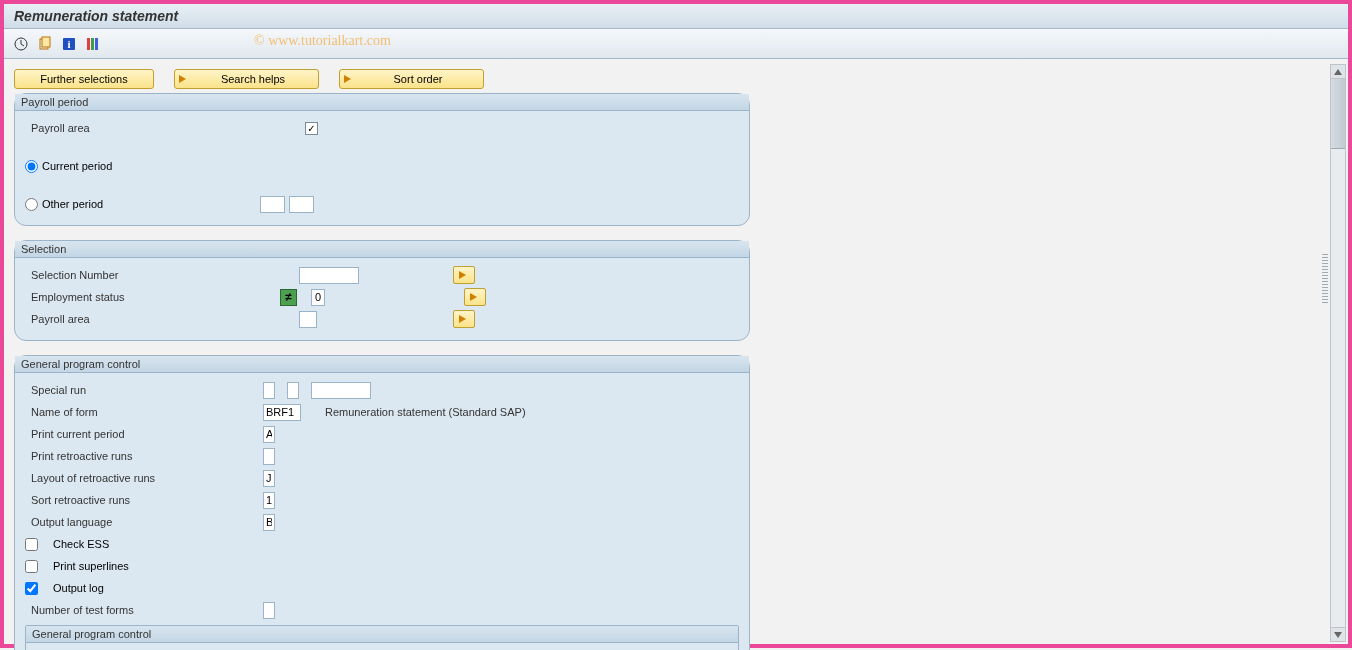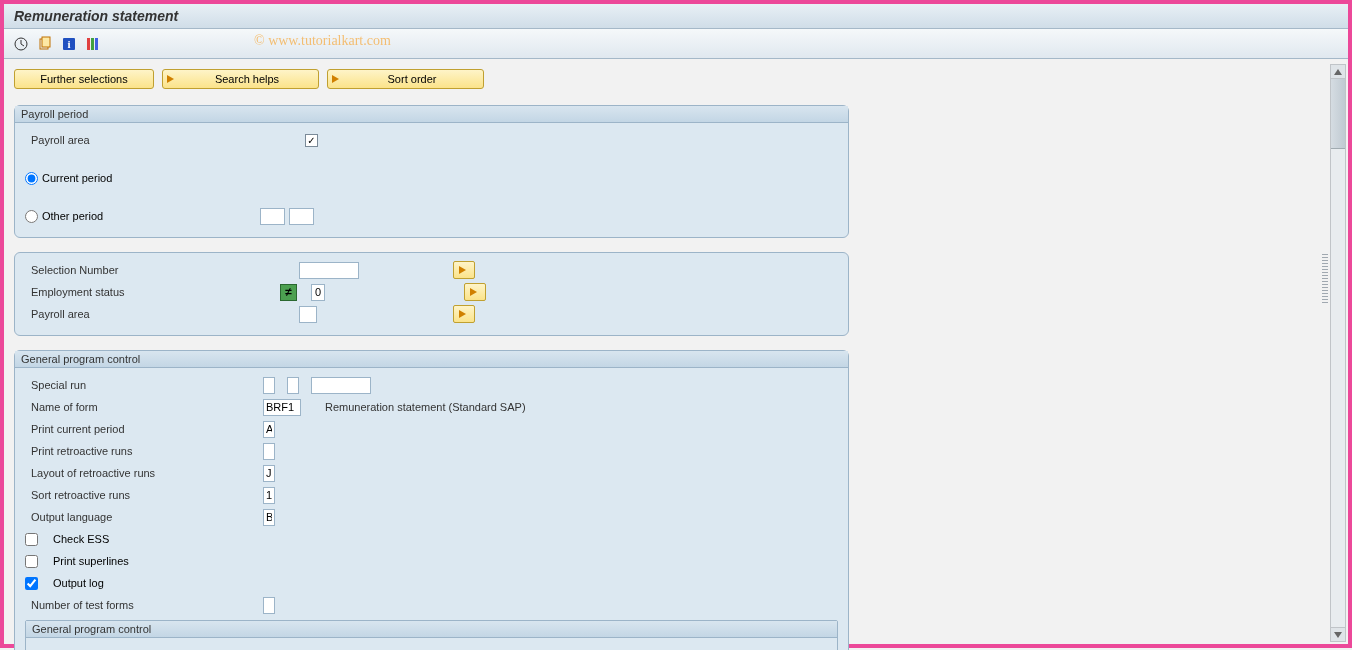--- a/index.html
+++ b/index.html
@@ -54,50 +54,50 @@
       opacity: 0.85;
       font-family: Georgia, serif;
     }
     .content-area {
       padding: 10px 10px;
       position: relative;
       height: calc(100% - 55px);
     }
     .button-row {
       display: flex;
-      gap: 8px;
-      margin-bottom: 16px;
+      gap: 20px;
+      margin-bottom: 4px;
     }
     .yellow-btn {
       background: linear-gradient(to bottom, #fef4c8, #fbe38a);
       border: 1px solid #c0a030;
       border-radius: 3px;
       padding: 2px 8px;
       height: 20px;
       font-size: 11px;
       cursor: pointer;
       display: flex;
       align-items: center;
       gap: 6px;
     }
     .yellow-btn.wide { width: 140px; justify-content: center; }
-    .yellow-btn.witharrow { width: 157px; padding-left: 4px; }
+    .yellow-btn.witharrow { width: 145px; padding-left: 4px; }
     .arrow-right {
       width: 0; height: 0;
       border-top: 4px solid transparent;
       border-bottom: 4px solid transparent;
       border-left: 7px solid #d08000;
       margin-right: 4px;
     }
     .group-box {
       background: #dce8f1;
       border: 1px solid #9cb4c8;
-      border-radius: 6px;
+      border-radius: 12px;
       margin-bottom: 14px;
-      width: 835px;
+      width: 736px;
     }
     .group-header {
       background: linear-gradient(to bottom, #d8e5ef, #c3d6e5);
       border-bottom: 1px solid #9cb4c8;
       padding: 2px 6px;
       font-size: 11px;
       color: #333;
     }
     .group-body {
       padding: 6px 10px 10px 10px;
@@ -286,20 +286,21 @@
         <div class="field-row radio-item">
           <input type="radio" name="period" style="">
           <span style="width:214px">Other period</span>
           <input type="text" class="sap-input w25" style="">
           <input type="text" class="sap-input w25" style="margin-left: 0px;">
         </div>
       </div>
     </div>
 
     <div class="group-box">
+      <div class="group-header">Selection</div>
       <div class="group-body">
         <div class="field-row">
           <span class="field-label indent">Selection Number</span>
           <span style="width:24px"></span>
           <input type="text" class="sap-input w60" value="" style="">
           <span style="width:70px"></span>
           <div class="small-yellow-btn">
               <span class="arrow-right"></span>
             </div>
         </div>

